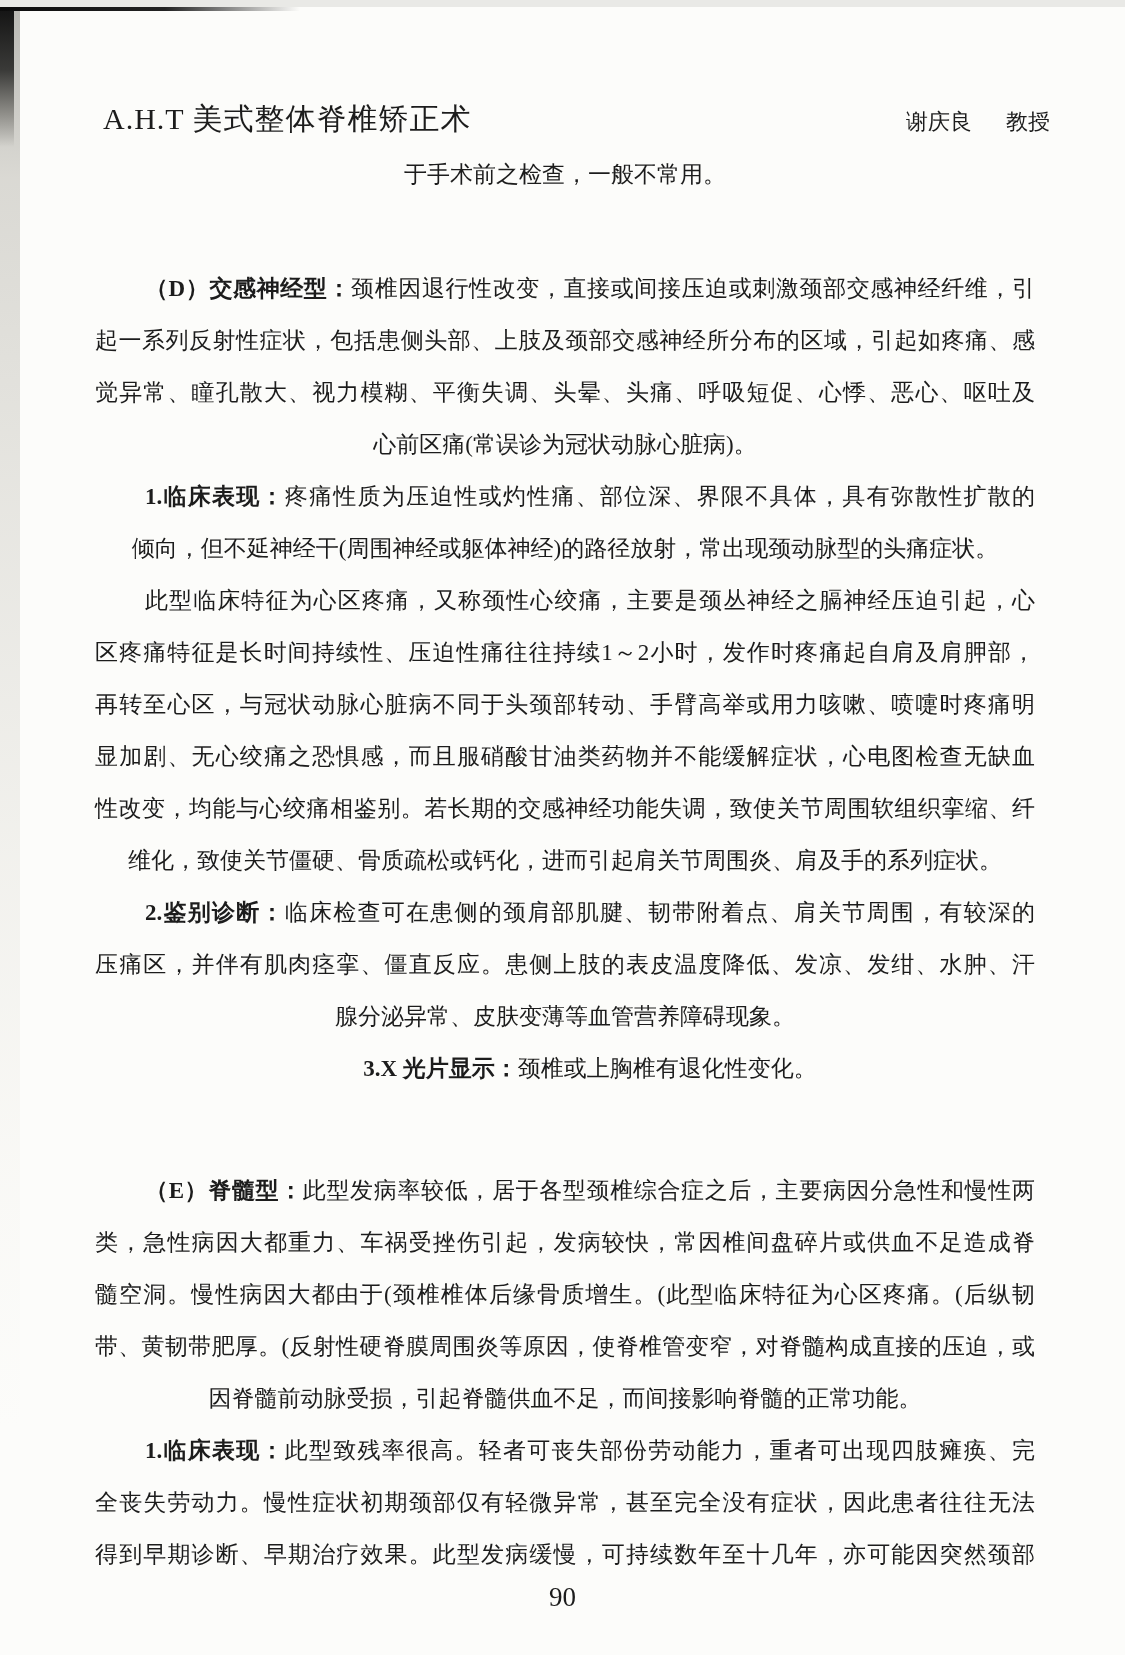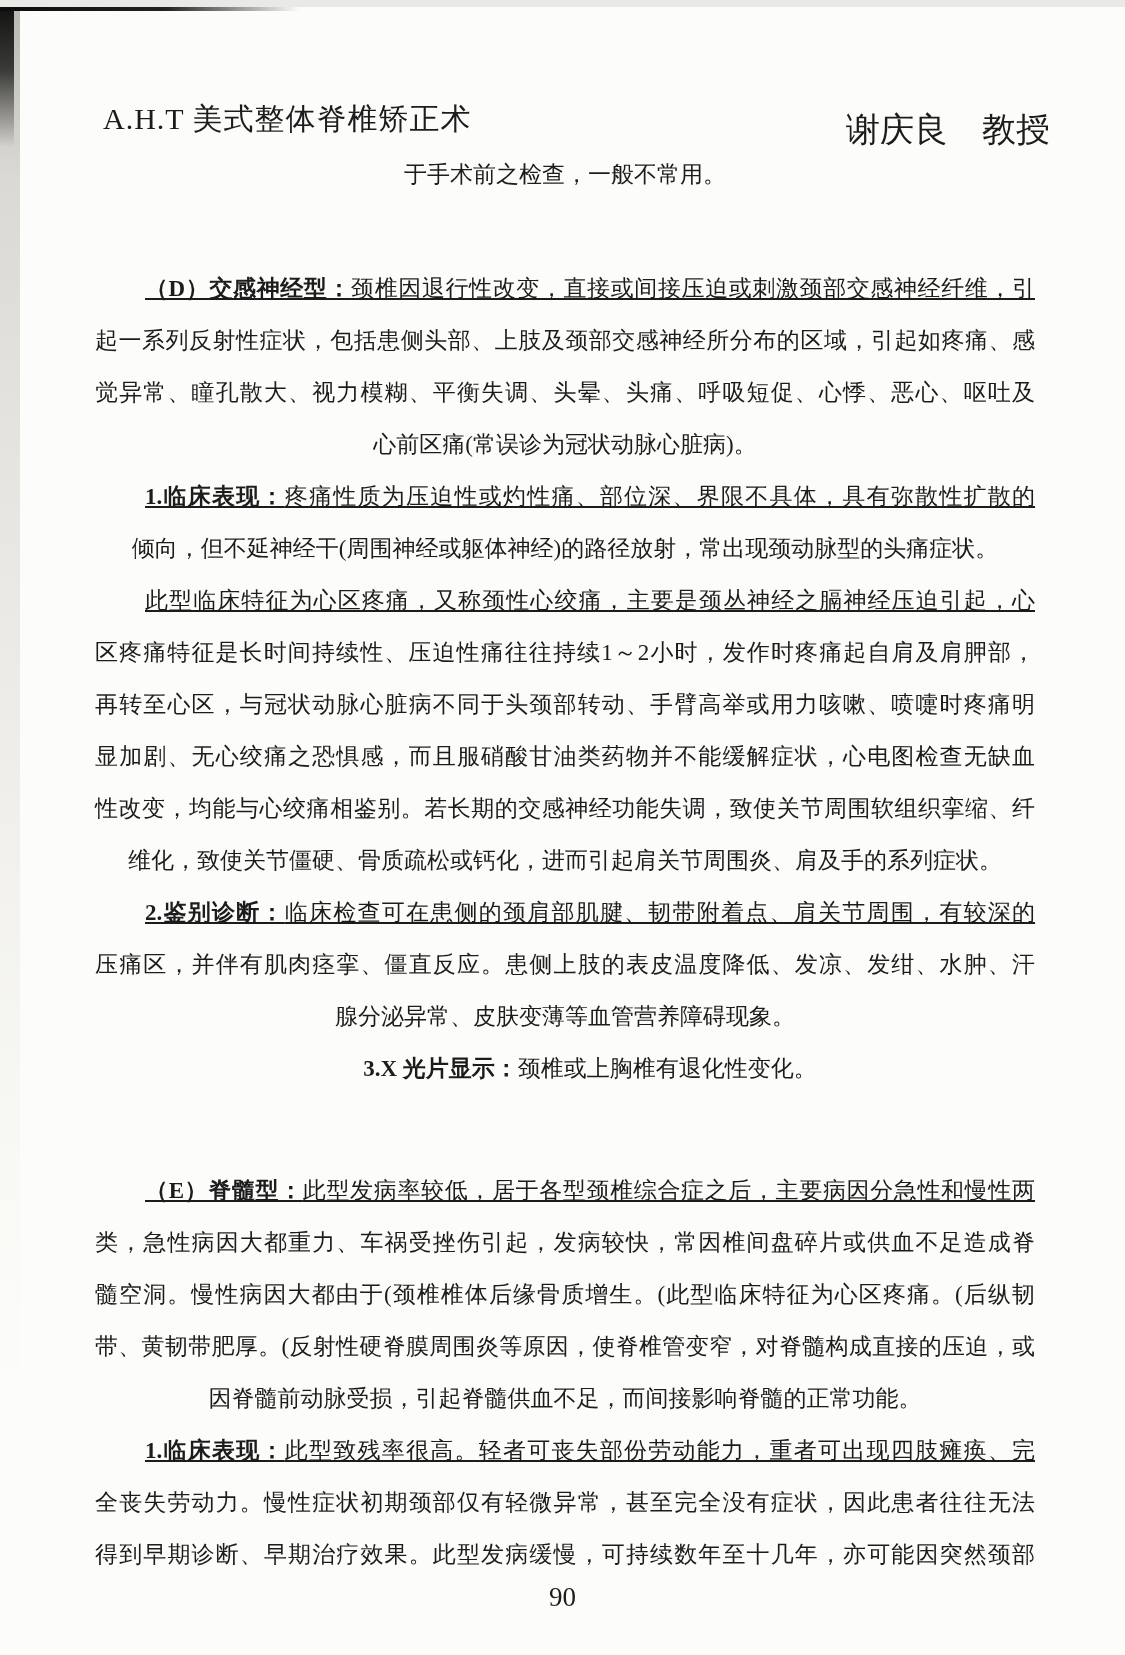--- a/index.html
+++ b/index.html
@@ -33,40 +33,40 @@
       rgba(220,218,210,.32) 60%,
       rgba(235,233,226,.18) 82%,
       rgba(245,244,238,0) 100%);
   }
   .header-title{
     position:absolute;top:92px;left:103px;
     font-size:30px;letter-spacing:1px;white-space:nowrap;
   }
   .header-author{
     position:absolute;top:100px;right:75px;
-    font-size:34px;white-space:nowrap;
+    font-size:22px;white-space:nowrap;
   }
   .header-author .gap{display:inline-block;width:34px;}
   .body-lines{
     position:absolute;top:142px;left:95px;width:940px;
   }
   .line{
     height:52px;line-height:52px;
     font-size:23px;
     white-space:nowrap;
     text-align:center;
   }
   .line.full{
     white-space:normal;
     text-align:justify;
     text-align-last:justify;
     text-justify:inter-character;
   }
   .line.indent{padding-left:50px;}
-  .line.full.indent{width:890px;text-decoration:underline;}
+  .line.full.indent{width:890px;}
   .lead{font-weight:bold;}
   .page-number{
     position:absolute;top:1570px;left:0;width:1125px;
     text-align:center;font-size:27px;line-height:40px;
   }
 </style>
 </head>
 <body>
 
 <div class="page">

